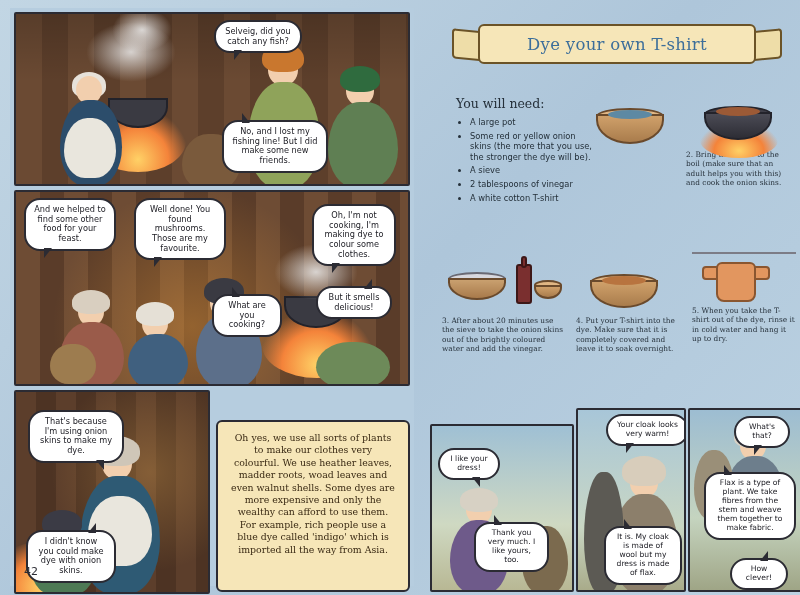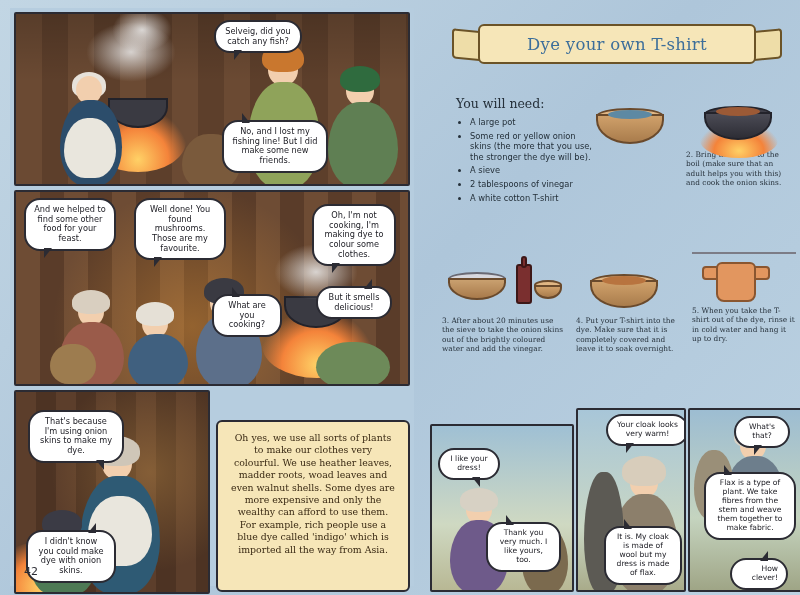--- a/index.html
+++ b/index.html
@@ -389,21 +389,21 @@
 
 
     <div class="panel bg-outdoor" style="left:-4px; top:416px; width:144px; height:168px;padding-left:8px;">
       <div class="panel-inner">
         <div class="head" style="left:34px; top:70px; width:26px; height:28px;"></div>
         <div class="hair" style="left:28px; top:62px; width:38px; height:24px; background:#d7d1c4;"></div>
         <div class="fig" style="left:18px; top:94px; width:58px; height:74px; background:#6e5a8a;"></div>
         <div class="fig" style="left:90px; top:100px; width:46px; height:68px; background:#7b6a4e;"></div>
       </div>
       <div class="bubble tail-br small" style="left:6px; top:22px; width:62px;">I like your dress!</div>
-      <div class="bubble tail-tl small" style="left:42px; top:96px; width:75px;margin-left:12px;">Thank you very much. I like yours, too.</div>
+      <div class="bubble tail-tl small" style="left:42px; top:96px; width:75px;">Thank you very much. I like yours, too.</div>
     </div>
 
     <div class="panel bg-outdoor2" style="left:142px; top:400px; width:110px; height:184px;">
       <div class="panel-inner">
         <div class="head" style="left:52px; top:58px; width:28px; height:30px;"></div>
         <div class="hair" style="left:44px; top:46px; width:44px; height:30px; background:#d8cdbb;"></div>
         <div class="fig" style="left:34px; top:84px; width:66px; height:100px; background:#8c7f6b;"></div>
         <div class="fig" style="left:6px; top:62px; width:40px; height:122px; background:#5c5a54;"></div>
       </div>
       <div class="bubble tail-bl small" style="left:28px; top:4px; width:83px;">Your cloak looks very warm!</div>
@@ -412,17 +412,17 @@
 
     <div class="panel bg-outdoor3" style="left:254px; top:400px; width:114px; height:184px;">
       <div class="panel-inner">
         <div class="head" style="left:50px; top:22px; width:26px; height:28px;"></div>
         <div class="hair" style="left:44px; top:14px; width:38px; height:24px; background:#d8d2c6;"></div>
         <div class="fig" style="left:36px; top:46px; width:58px; height:70px; background:#6d7e8c;"></div>
         <div class="fig" style="left:4px; top:40px; width:40px; height:70px; background:#9a8f78;"></div>
       </div>
       <div class="bubble tail-bl small" style="left:44px; top:6px; width:56px;">What's that?</div>
       <div class="bubble tail-tl small" style="left:14px; top:62px; width:92px;">Flax is a type of plant. We take fibres from the stem and weave them together to make fabric.</div>
-      <div class="bubble tail-tr small" style="left:40px; top:148px; width:58px;text-align:right;">How clever!</div>
+      <div class="bubble tail-tr small" style="left:40px; top:148px; width:58px;">How clever!</div>
     </div>
 
   </div>
 </div>
 
 </body></html>

